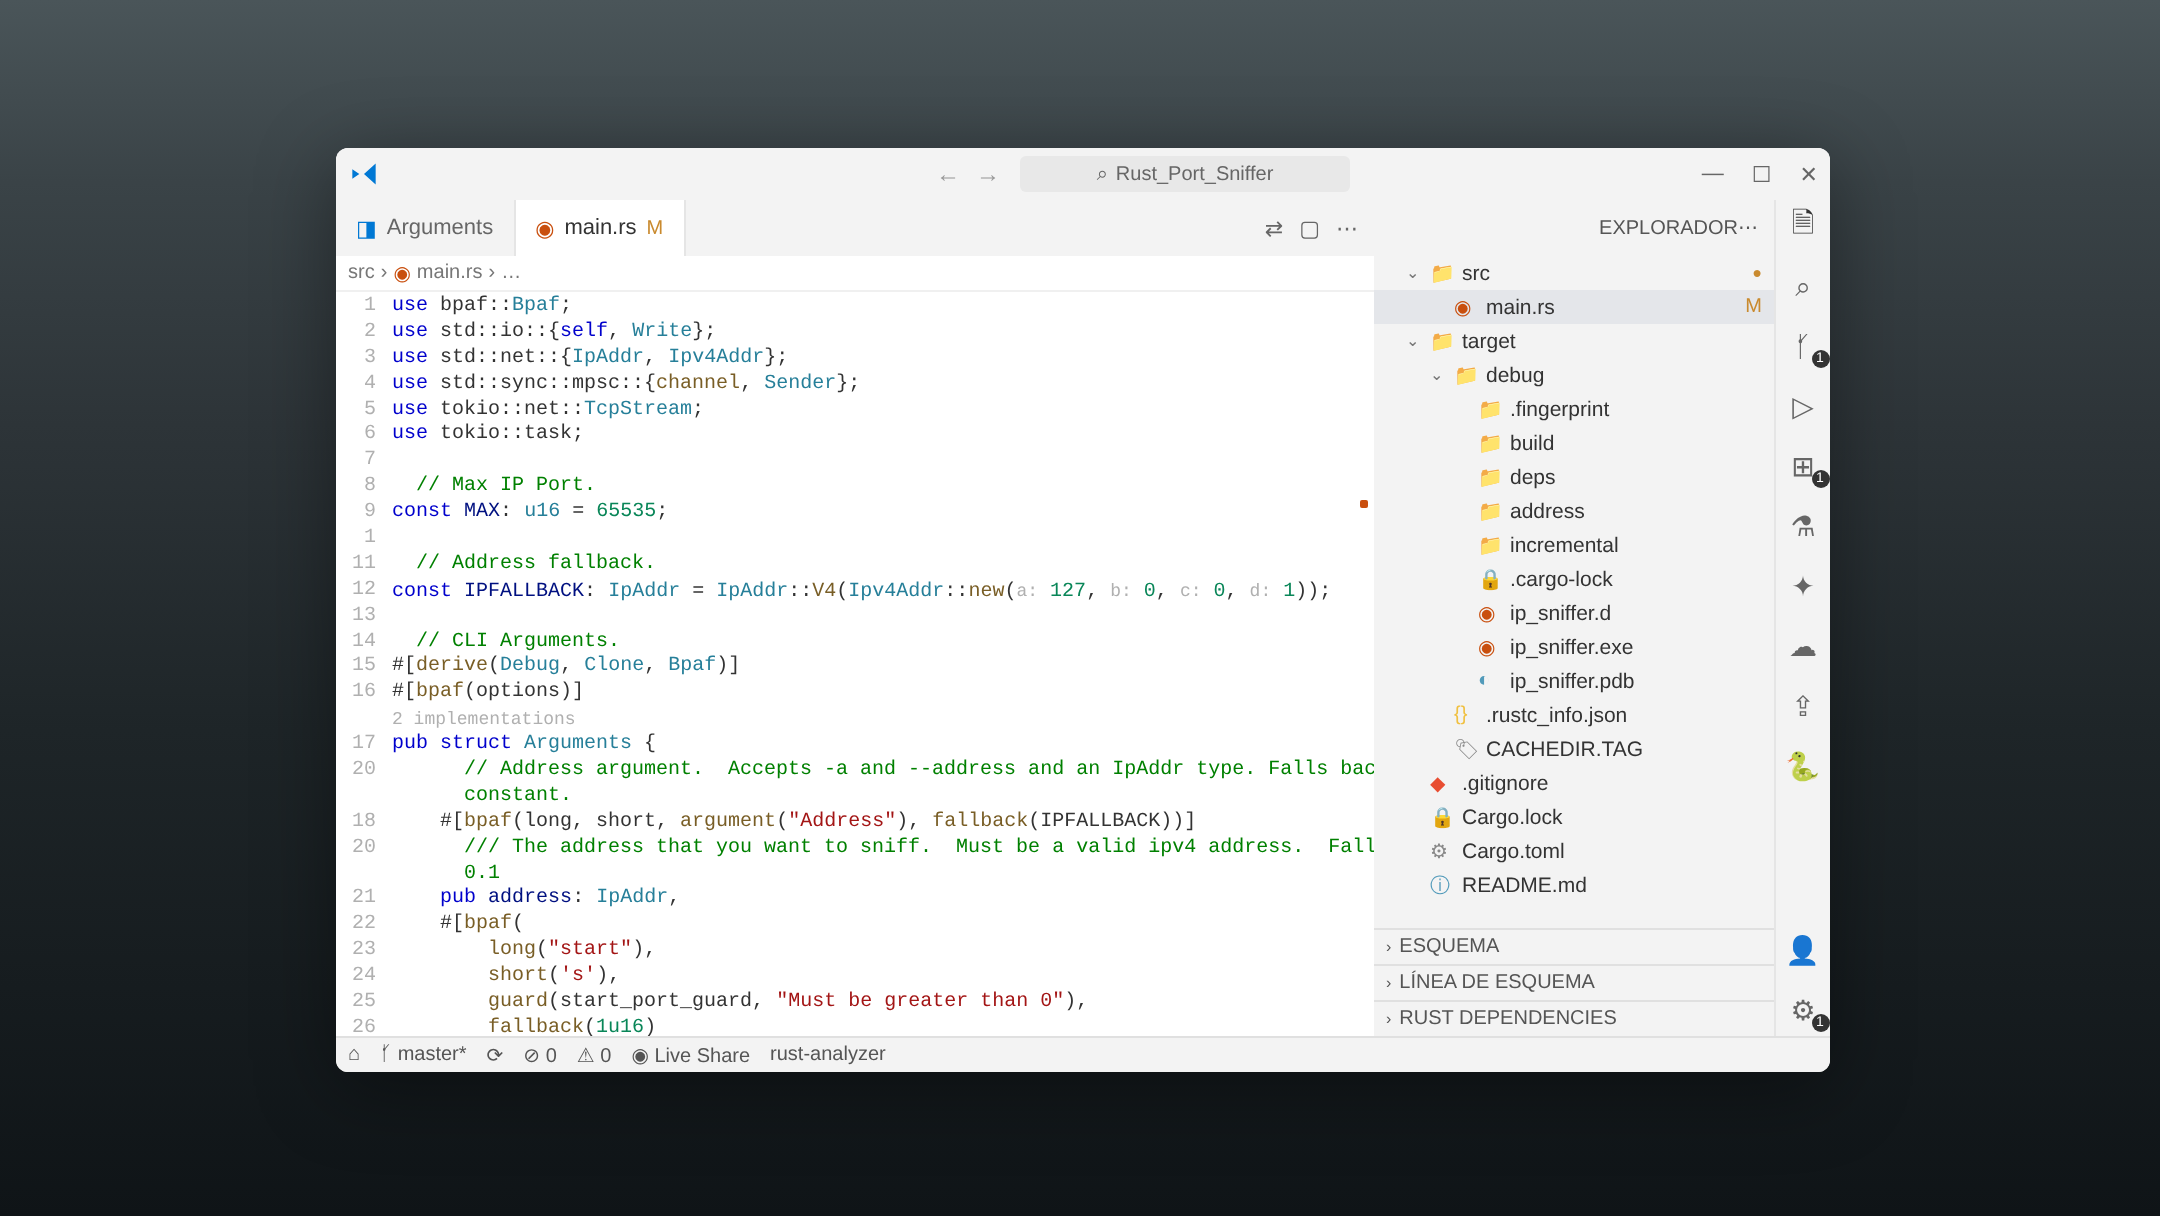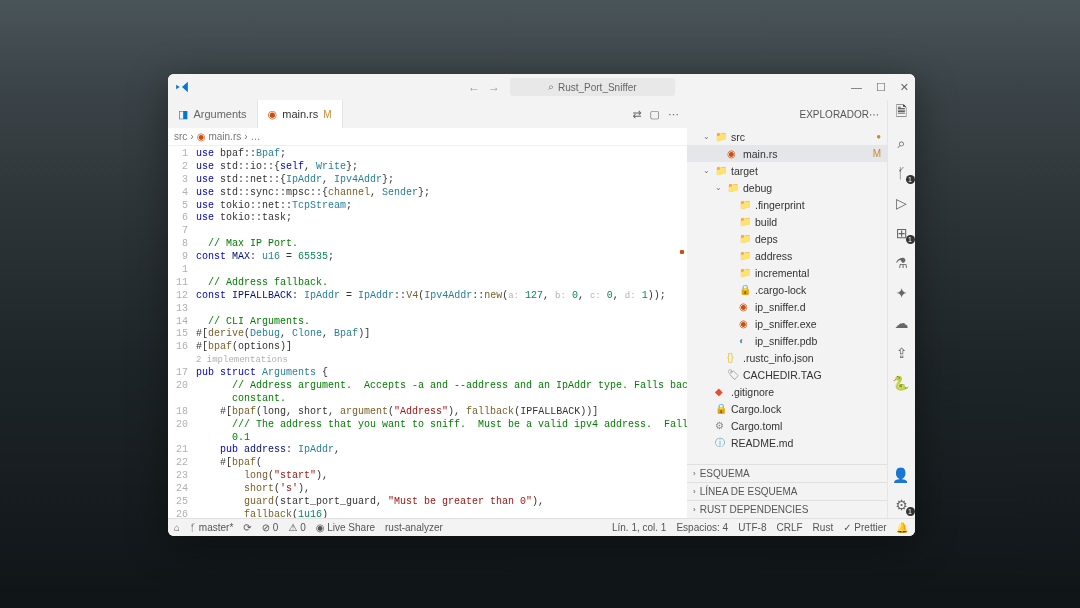--- a/index.html
+++ b/index.html
@@ -498,23 +498,14 @@
     <span>
       <span>ᚶ</span> <span>master*</span>
     </span>
     <span>⟳</span>
     <span>⊘ 0</span>
     <span>⚠ 0</span>
     <span>
       <span>◉</span> <span>Live Share</span>
     </span>
     <span>rust-analyzer</span>
-    <div class="right">
-      <span>Lín. 1, col. 1</span>
-      <span>Espacios: 4</span>
-      <span>UTF-8</span>
-      <span>CRLF</span>
-      <span>Rust</span>
-      <span>✓ Prettier</span>
-      <span>🔔</span>
-    </div>
   </div>
 </div>
 
 </body></html>

